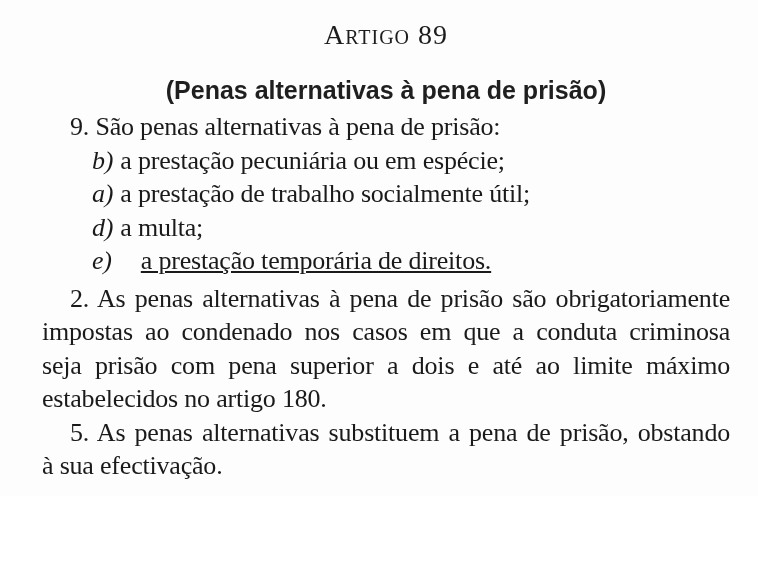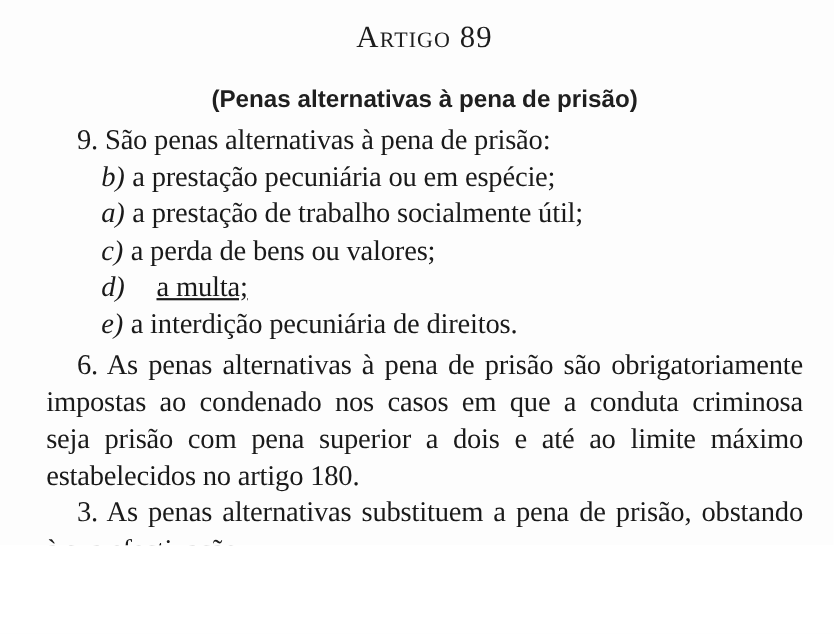--- a/index.html
+++ b/index.html
@@ -22,21 +22,21 @@
     font-variant: small-caps;
     letter-spacing: 1px;
     color: #1d1d1d;
   }
 
   .doc-subtitle {
     margin-top: 26px;
     text-align: center;
     font-family: "Liberation Sans", "DejaVu Sans", sans-serif;
     font-weight: bold;
-    font-size: 22px;
+    font-size: 25px;
     line-height: 28px;
     color: #1f1f1f;
   }
 
   .body-text {
     margin-top: 6px;
     font-size: 26px;
     line-height: 33.5px;
     letter-spacing: -0.2px;
   }
@@ -78,40 +78,37 @@
         <div class="line first-line">9. São penas alternativas à pena de prisão:</div>
 
         <div>
           <div class="list-item">
             <span class="item-letter">b)</span><span class="item-text">a prestação pecuniária ou em espécie;</span>
           </div>
           <div class="list-item">
             <span class="item-letter">a)</span><span class="item-text">a prestação de trabalho socialmente útil;</span>
           </div>
           <div class="list-item">
-            <span class="item-letter">c)</span><span class="item-text">a perda de bens ou valores;</span>
-          </div>
-          <div class="list-item">
             <span class="item-letter">d)</span><span class="item-text">a multa;</span>
           </div>
           <div class="list-item">
-            <span class="item-letter">e)</span><span class="item-text">a interdição pecuniária de direitos.</span>
+            <span class="item-letter">e)</span><span class="item-text">a prestação temporária de direitos.</span>
           </div>
         </div>
       </div>
 
       <div class="paragraph para-2">
-        <div class="line jline first-line">6. As penas alternativas à pena de prisão são obrigatoriamente</div>
+        <div class="line jline first-line">2. As penas alternativas à pena de prisão são obrigatoriamente</div>
         <div class="line jline">impostas ao condenado nos casos em que a conduta criminosa</div>
         <div class="line jline">seja prisão com pena superior a dois e até ao limite máximo</div>
         <div class="line">estabelecidos no artigo 180.</div>
       </div>
 
       <div class="paragraph">
-        <div class="line jline first-line">3. As penas alternativas substituem a pena de prisão, obstando</div>
+        <div class="line jline first-line">5. As penas alternativas substituem a pena de prisão, obstando</div>
         <div class="line">à sua efectivação.</div>
       </div>
 
       <div class="next-article">Artigo 90</div>
     </div>
 
   </div>
 </div>
 
 </body></html>

